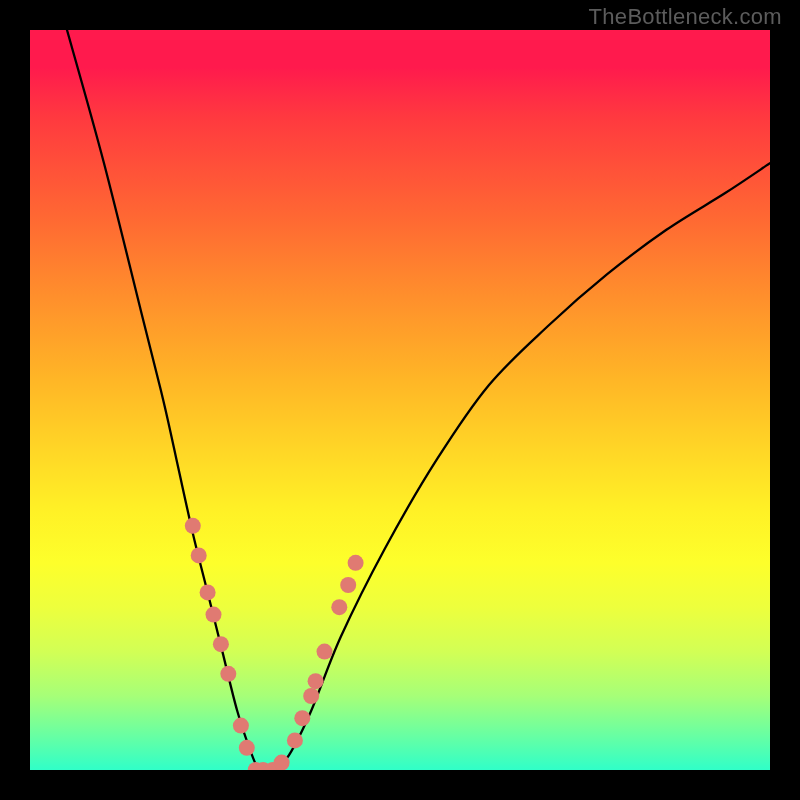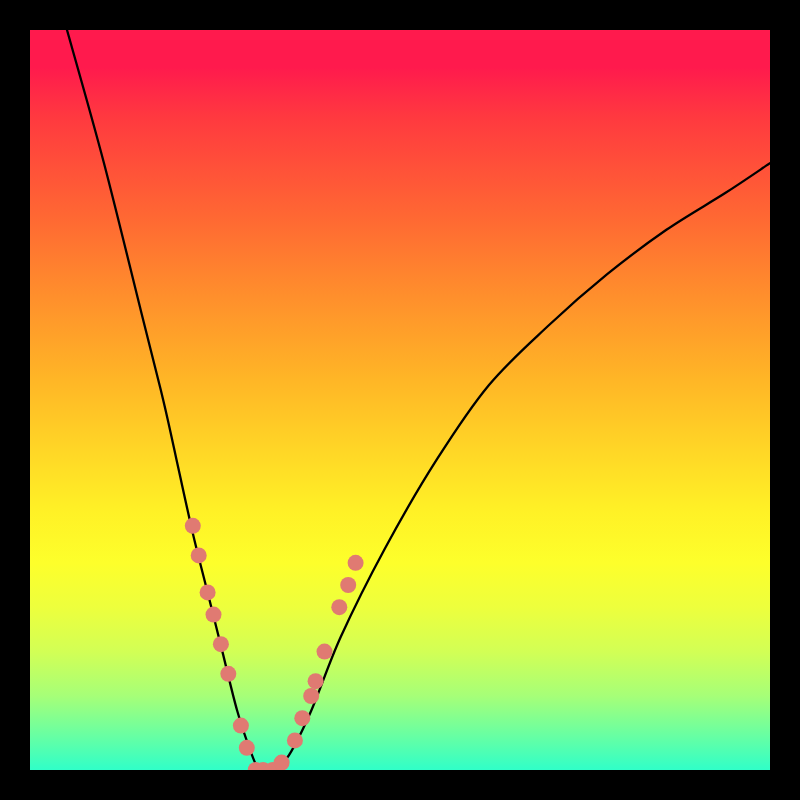--- a/index.html
+++ b/index.html
@@ -62,20 +62,21 @@
     right: 18px;
     color: #5c5c5c;
     font-size: 22px;
     letter-spacing: 0.3px;
   }
 </style>
 </head>
 <body>
 
 <div class="frame">
+  <div class="watermark">TheBottleneck.com</div>
   <div class="plot">
     <svg class="curve-svg" viewBox="0 0 740 740" preserveAspectRatio="none">
       <path id="curve-path" d="M 37.0 0.0 C 43.2 22.2, 61.7 86.3, 74.0 133.2 C 86.3 180.1, 101.1 241.7, 111.0 281.2 C 120.9 320.7, 127.0 344.1, 133.2 370.0 C 139.4 395.9, 143.1 414.4, 148.0 436.6 C 152.9 458.8, 157.9 482.2, 162.8 503.2 C 167.7 524.2, 172.7 542.7, 177.6 562.4 C 182.5 582.1, 187.5 601.9, 192.4 621.6 C 197.3 641.3, 202.3 663.5, 207.2 680.8 C 212.1 698.1, 218.3 715.3, 222.0 725.2 C 225.7 735.1, 226.9 737.5, 229.4 740.0 C 231.9 742.5, 234.3 740.0, 236.8 740.0 C 239.3 740.0, 240.5 742.5, 244.2 740.0 C 247.9 737.5, 252.8 735.1, 259.0 725.2 C 265.2 715.3, 272.6 700.5, 281.2 680.8 C 289.8 661.1, 298.5 633.9, 310.8 606.8 C 323.1 579.7, 339.2 547.6, 355.2 518.0 C 371.2 488.4, 389.7 456.3, 407.0 429.2 C 424.3 402.1, 440.3 377.4, 458.8 355.2 C 477.3 333.0, 498.3 314.5, 518.0 296.0 C 537.7 277.5, 557.5 260.2, 577.2 244.2 C 596.9 228.2, 616.7 213.4, 636.4 199.8 C 656.1 186.2, 678.3 173.9, 695.6 162.8 C 712.9 151.7, 732.6 138.1, 740.0 133.2"></path>
       <g id="marker-group">
           <circle cx="162.8" cy="495.8" r="8" class="dot" fill="#e07a72"></circle>
           <circle cx="168.7" cy="525.4" r="8" class="dot" fill="#e07a72"></circle>
           <circle cx="177.6" cy="562.4" r="8" class="dot" fill="#e07a72"></circle>
           <circle cx="183.5" cy="584.6" r="8" class="dot" fill="#e07a72"></circle>
           <circle cx="190.9" cy="614.2" r="8" class="dot" fill="#e07a72"></circle>
           <circle cx="198.3" cy="643.8" r="8" class="dot" fill="#e07a72"></circle>

